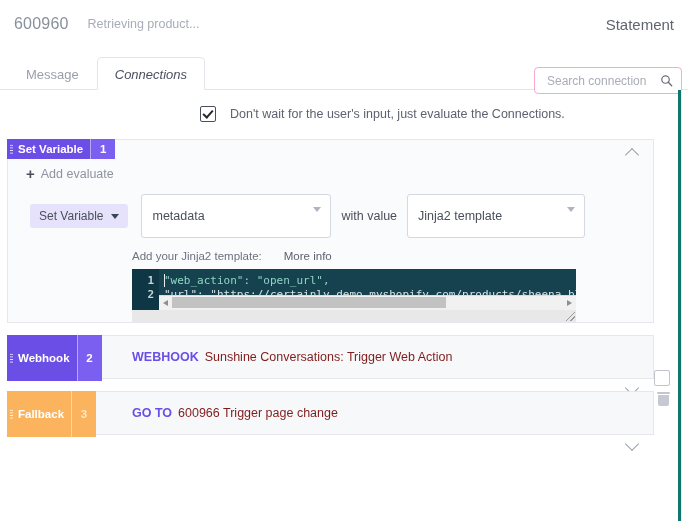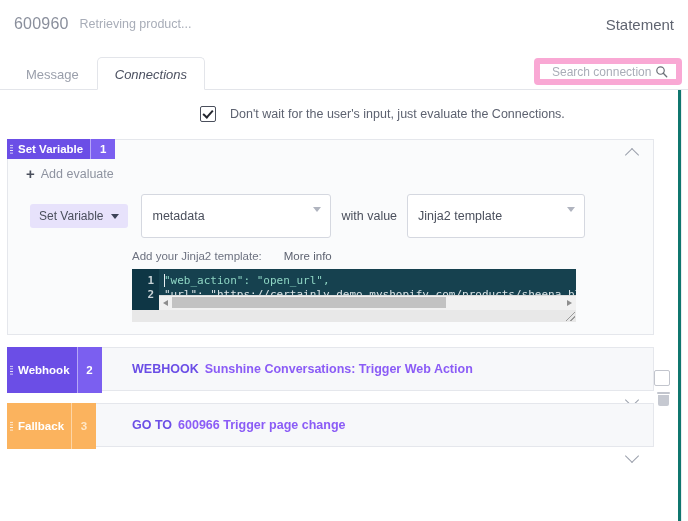--- a/index.html
+++ b/index.html
@@ -17,20 +17,21 @@
   }
 
   
   .header {
     height: 48px;
     display: flex;
     align-items: center;
     padding: 0 14px 0 14px;
     box-sizing: border-box;
     background: #ffffff;
+    gap: 8px;
   }
   .header-id {
     font-size: 16px;
     color: #8a8f9c;
     letter-spacing: .2px;
   }
   .header-sub {
     font-size: 12.5px;
     color: #a8adb8;
     margin-left: 11px;
@@ -136,21 +137,20 @@
   .card {
     position: relative;
     margin: 0 24px 0 7px;
     background: #f7f8fa;
     border: 1px solid #e5e7ec;
     box-sizing: border-box;
   }
   .card.expanded {
     margin-top: 17px;
     background: #fafbfc;
-    padding-bottom: 12px;
   }
   .card.collapsed {
     margin-top: 12px;
     height: 44px;
   }
 
   
   .badge {
     position: absolute;
     left: -1px;
@@ -434,33 +434,33 @@
     font-size: 12.5px;
     box-sizing: border-box;
   }
   .coll-kind {
     font-weight: bold;
     margin-right: 6px;
     white-space: nowrap;
   }
   .coll-kind.purple { color: #6b4ee6; }
   .coll-title {
-    font-weight: bold;
-    color: #8b5cf6;
+    font-weight: normal;
+    color: #7f1d1d;
     white-space: nowrap;
   }
 
   
   .searchbox {
     position: absolute;
     right: 6px;
-    top: 58px;
+    top: 67px;
     width: 148px;
     height: 27px;
-    border: 6px solid #f9a8d4;
+    border: 1px solid #f9a8d4;
     border-radius: 4px;
     background: #fff;
     display: flex;
     align-items: center;
     padding: 0 8px 0 10px;
     box-sizing: border-box;
   }
   .searchbox input {
     border: none;
     outline: none;

